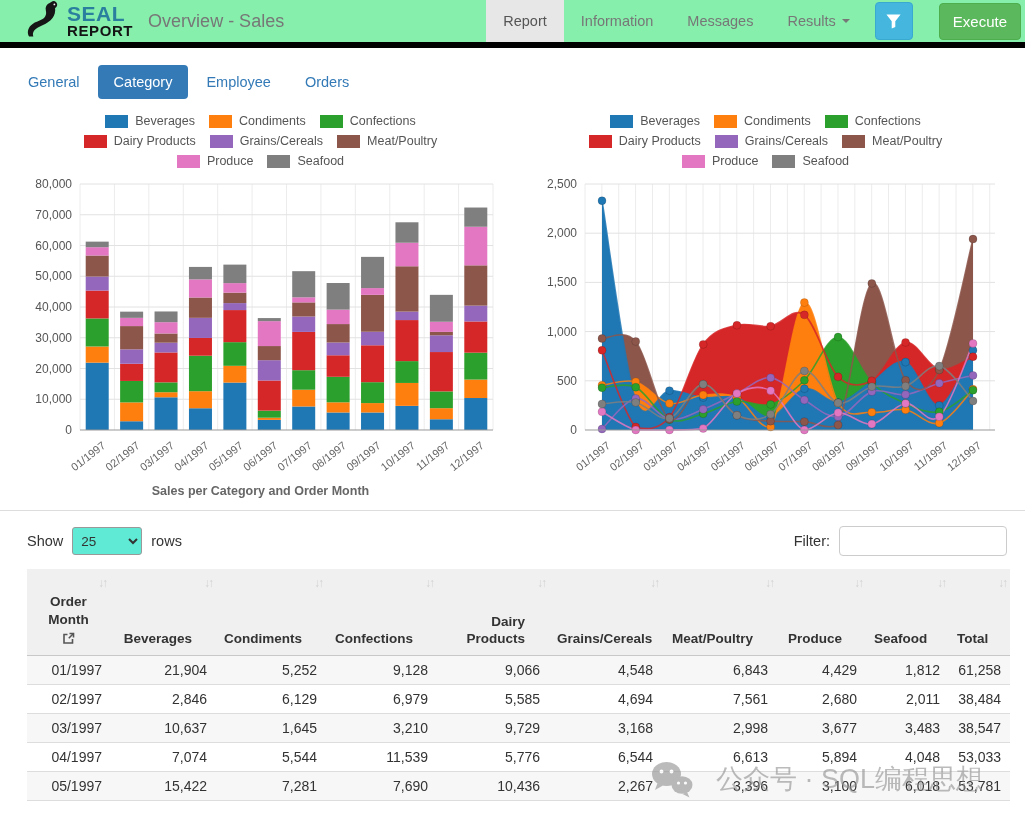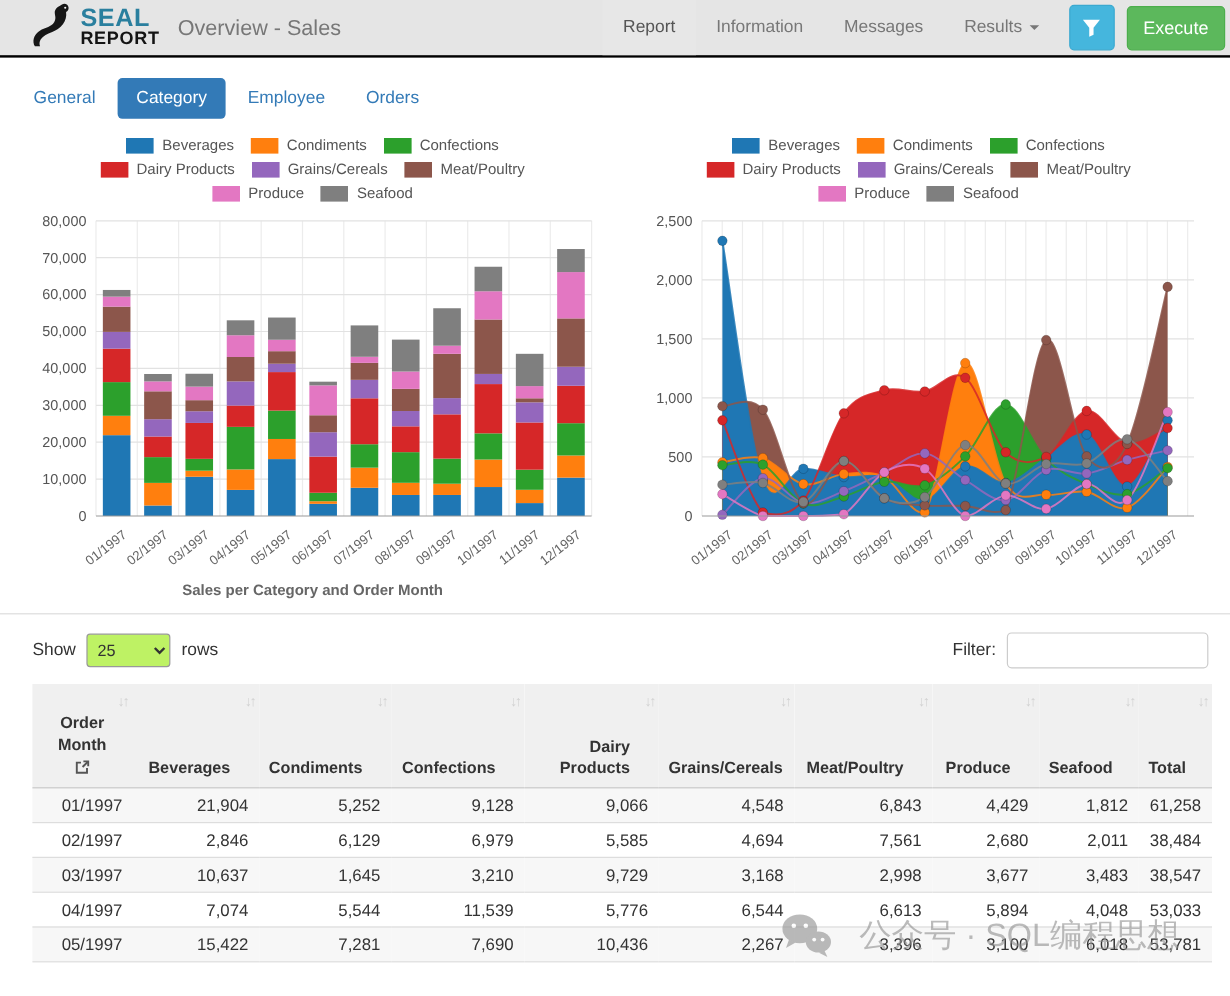--- a/index.html
+++ b/index.html
@@ -3,21 +3,21 @@
 <meta charset="utf-8">
 <style>
   * { box-sizing: border-box; }
   html,body { margin:0; padding:0; }
   body {
     width:1025px; height:830px; overflow:hidden; position:relative;
     background:#fff; font-family:"Liberation Sans", sans-serif; color:#333;
   }
   
   .navbar {
-    height:48px; background:#e5e5e5; border-bottom:2px solid #000000;
+    height:48px; background:#86efac; border-bottom:6px solid #000000;
     display:flex; align-items:stretch;
   }
   .brand { display:flex; align-items:center; margin-left:26px; gap:5px; }
   .brand-text { display:flex; flex-direction:column; line-height:0.95; }
   .brand1 { color:#2a7f9e; font-weight:bold; font-size:21px; letter-spacing:0.5px; }
   .brand2 { color:#141414; font-weight:bold; font-size:15px; letter-spacing:0.6px; }
   .page-title { align-self:center; margin-left:15px; color:#777; font-size:18px; }
   .nav-right { margin-left:auto; display:flex; align-items:stretch; }
   .nav-item {
     display:flex; align-items:center; padding:0 17px; color:#777;
@@ -28,21 +28,21 @@
     display:inline-block; width:0; height:0; margin-left:6px;
     border-left:4px solid transparent; border-right:4px solid transparent;
     border-top:4px solid #777;
   }
   .btn-filter {
     width:38px; height:38px; align-self:center; margin:0 5px 0 8px;
     background:#45b6dd; border:1px solid #3aa9d0; border-radius:4px;
     display:flex; align-items:center; justify-content:center; cursor:pointer;
   }
   .btn-execute {
-    align-self:center; margin:0 4px 0 5px; padding:9px 13px;
+    align-self:center; margin:0 4px 0 21px; padding:9px 13px;
     background:#5cb85c; border:1px solid #4cae4c; border-radius:4px;
     color:#fff; font-size:15px; cursor:pointer; font-family:inherit;
   }
   
   .view-tabs { display:flex; padding:17px 4px 13px 12px; }
   .view-tab {
     padding:9px 16px; margin-right:2px; color:#337ab7; font-size:14.5px;
     border-radius:4px; cursor:pointer;
   }
   .view-tab.active { background:#337ab7; color:#fff; }
@@ -62,21 +62,21 @@
   
   .section-divider { border:none; border-top:1px solid #ddd; margin:12px 0 0 0; }
   
   .controls {
     display:flex; justify-content:space-between; align-items:center;
     padding:15px 18px 13px 27px; font-size:14.5px; color:#333;
   }
   .show-group, .filter-group { display:flex; align-items:center; gap:9px; }
   .page-size-select {
     width:70px; height:28px; border:1px solid #999; border-radius:3px;
-    font-size:13.5px; color:#333; background:#bef264; padding:2px 4px; font-family:inherit;
+    font-size:13.5px; color:#333; background:#5eead4; padding:2px 4px; font-family:inherit;
   }
   .filter-input {
     width:168px; height:30px; border:1px solid #ccc; border-radius:4px;
     padding:4px 8px; font-size:14px; font-family:inherit;
   }
   
   .table-wrap { margin:0 18px 0 27px; }
   table { width:100%; border-collapse:collapse; table-layout:fixed; font-size:14px; color:#333; }
   thead th {
     background:#f0f0f0; font-weight:bold; font-size:13.5px; vertical-align:bottom;

